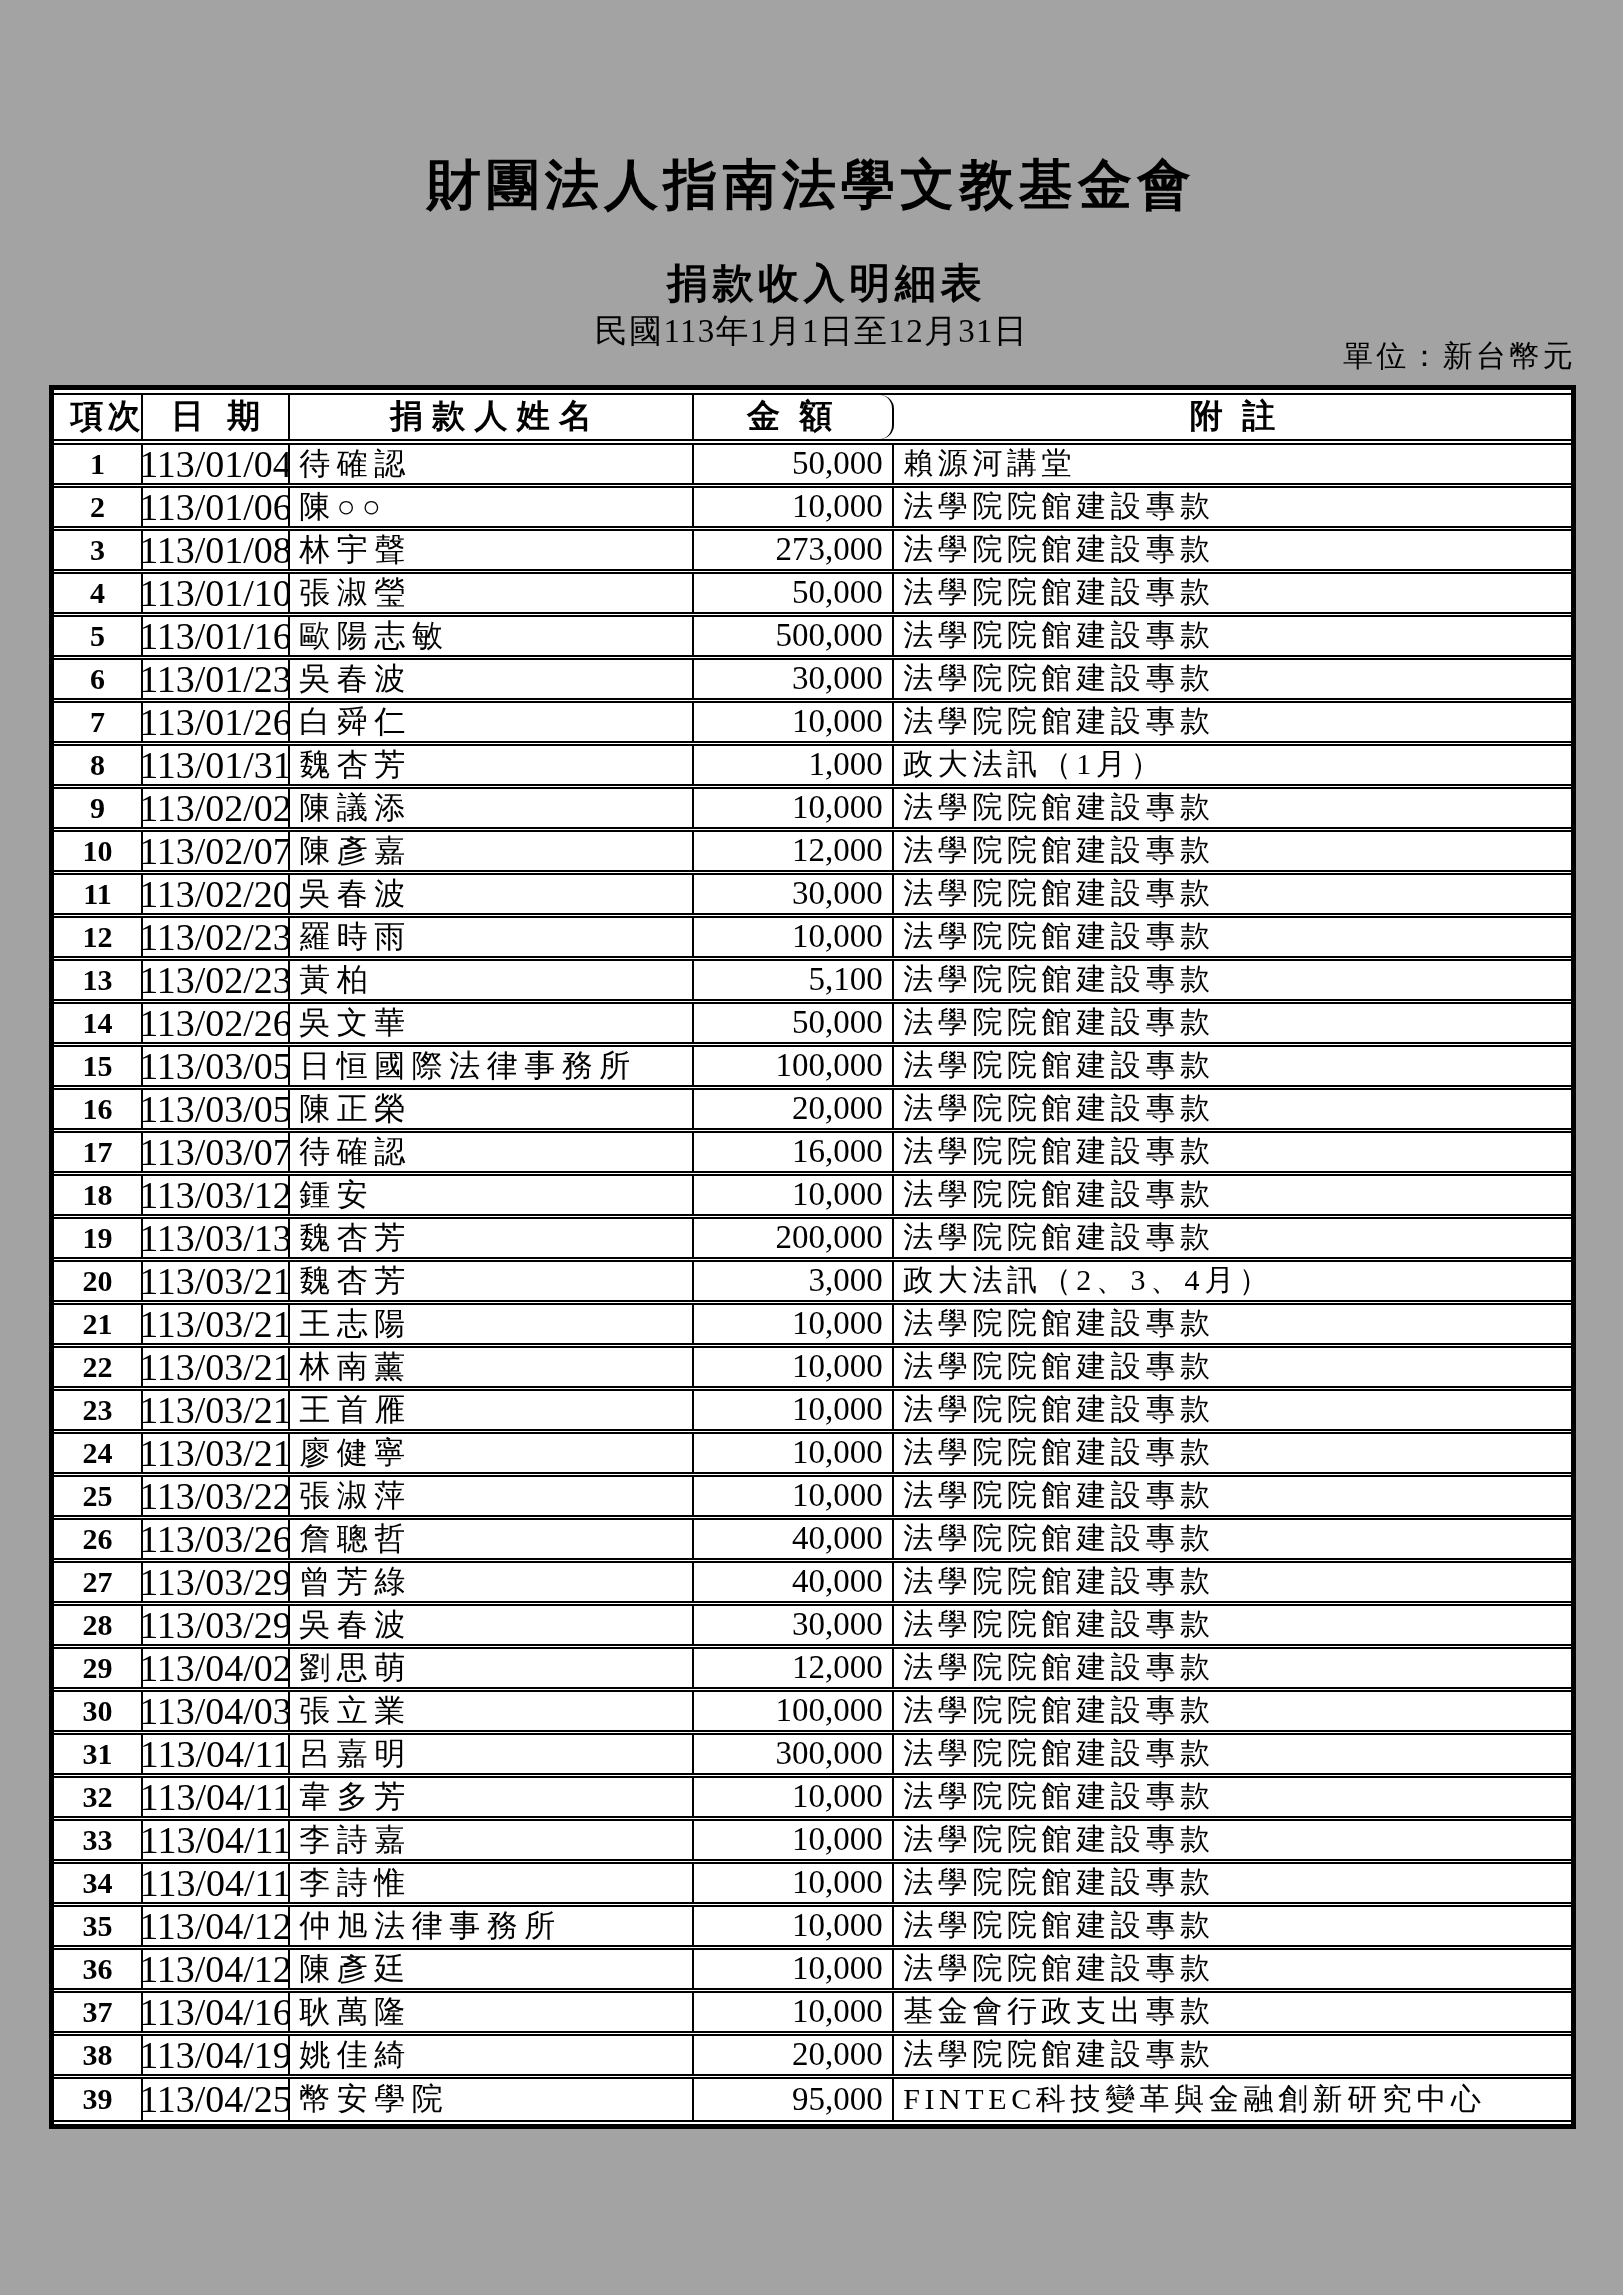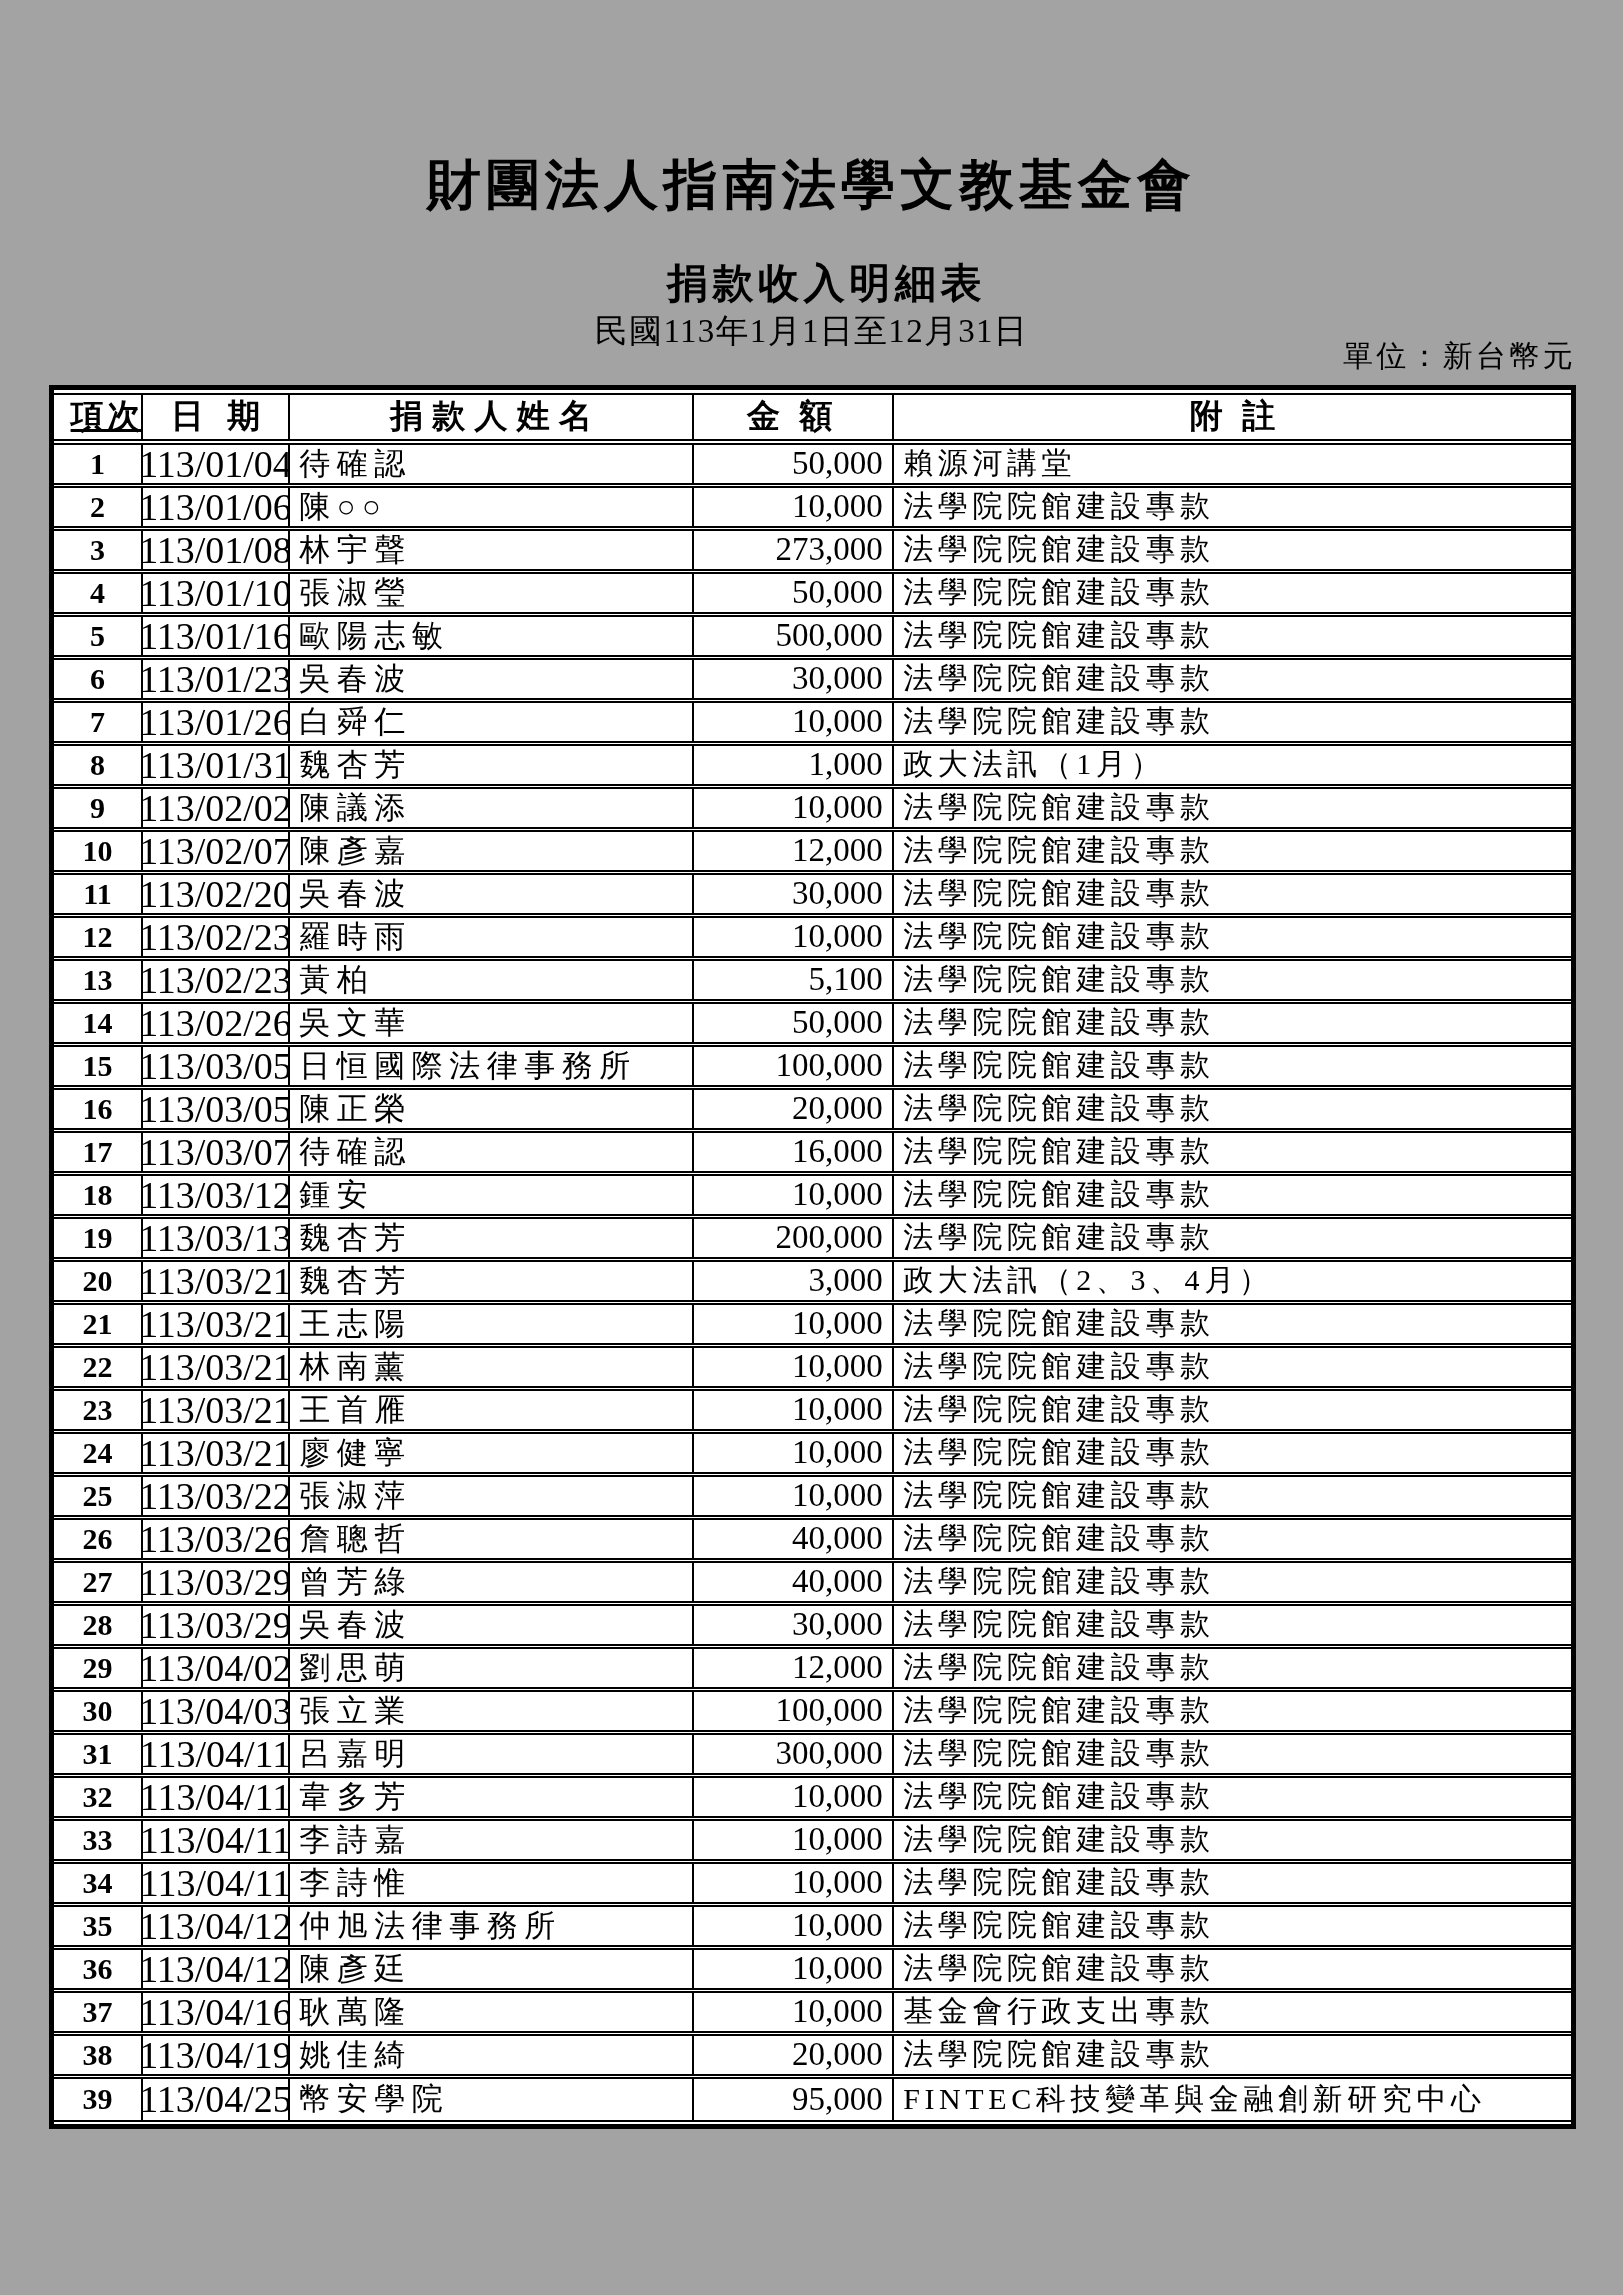--- a/index.html
+++ b/index.html
@@ -57,24 +57,24 @@
     overflow: hidden; white-space: nowrap;
   }
   .c:last-child { border-right: none; }
   .c0 { width: 89px; justify-content: center; font-size: 30px; font-weight: bold; }
   .c1 { width: 147px; justify-content: center; font-size: 38px; }
   .c2 { width: 404px; justify-content: flex-start; font-size: 31px; padding-left: 9.2px; letter-spacing: 6.5px; }
   .c3 { width: 200px; justify-content: flex-end; font-size: 33px; padding-right: 9.2px; }
   .c4 { flex: 1; justify-content: flex-start; font-size: 30px; padding-left: 9.2px; letter-spacing: 4.6px; }
 
   .thead .c { font-weight: bold; justify-content: center; padding: 0; font-size: 33px; }
-  .thead .c0 { letter-spacing: 3.9px;  padding-left: 20px; text-decoration: underline; }
+  .thead .c0 { letter-spacing: 3.9px;  padding-left: 20px; }
   .thead .c1 { letter-spacing: 23.6px; padding-left: 23.6px; }
   .thead .c2 { letter-spacing: 9.2px; padding-left: 9.2px; }
-  .thead .c3 { letter-spacing: 19.6px; padding-left: 13px; }
+  .thead .c3 { letter-spacing: 19.6px; padding-left: 13px; border-radius: 14px; }
   .thead .c4 { letter-spacing: 19.6px; padding-left: 19.6px; }
 </style>
 </head>
 <body>
 
 <div class="page">
 
   <div class="org-title">財團法人指南法學文教基金會</div>
   <div class="report-title">捐款收入明細表</div>
   <div class="period">民國113年1月1日至12月31日</div>

